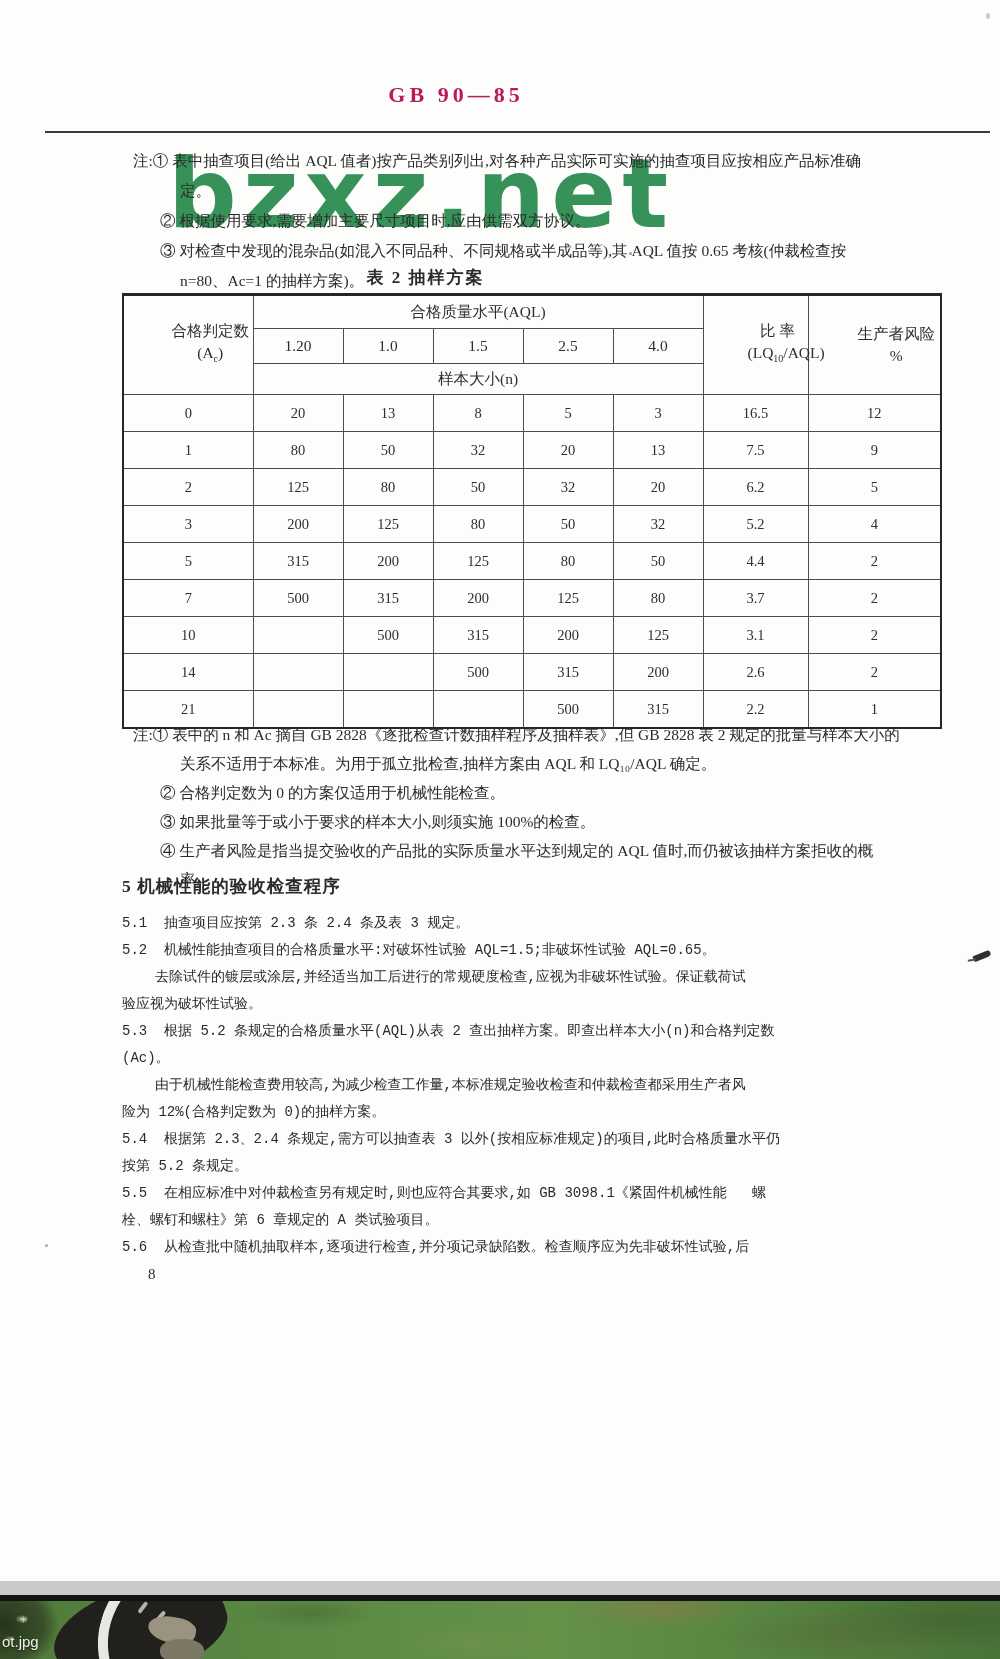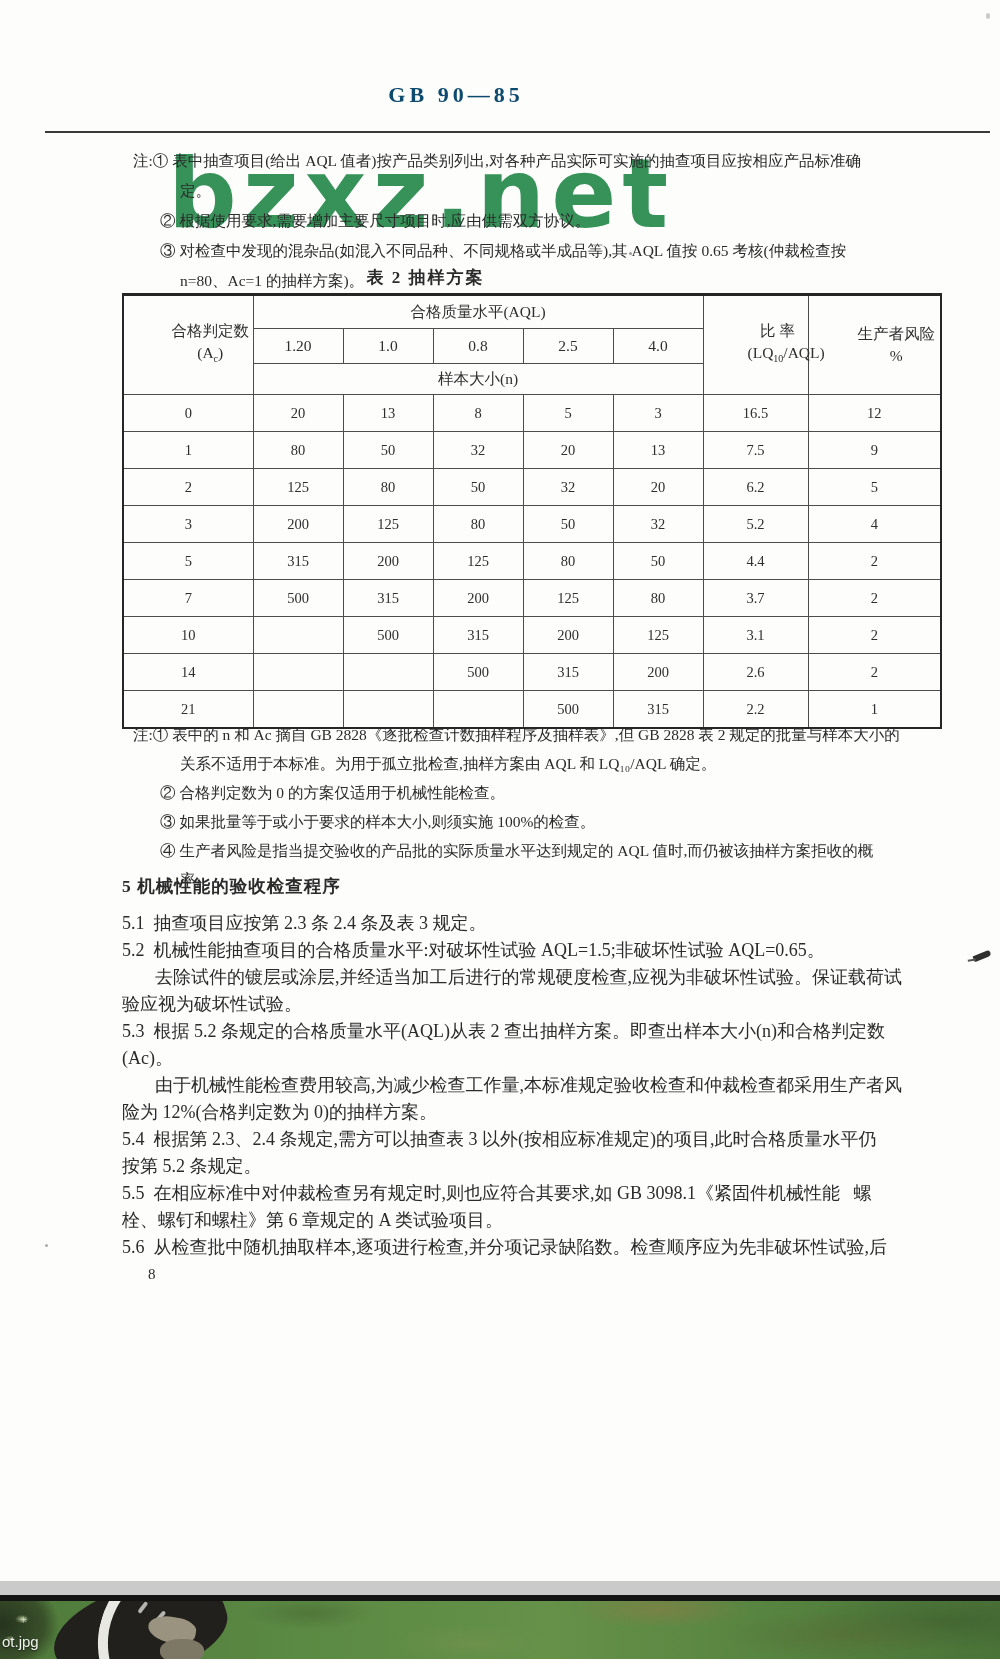--- a/index.html
+++ b/index.html
@@ -3,32 +3,32 @@
 <meta charset="utf-8">
 <style>
   html,body{margin:0;padding:0;}
   body{
     width:1000px;height:1659px;position:relative;overflow:hidden;
     background:#fdfdfc;color:#2b2b2b;
     font-family:"Liberation Serif","DejaVu Serif",serif;
   }
   
   .doc-header{position:absolute;top:82px;left:0;width:912px;text-align:center;
-    font-size:22px;font-weight:bold;letter-spacing:4px;color:#0c4a6e;}
+    font-size:22px;font-weight:bold;letter-spacing:4px;color:#be185d;}
   .header-rule{position:absolute;top:131px;left:45px;width:945px;height:2px;background:#3a3a3a;}
   
   .watermark{position:absolute;top:138px;left:168px;z-index:0;
     font-family:"DejaVu Sans","Liberation Sans",sans-serif;
     font-size:96px;font-weight:bold;letter-spacing:6px;color:#15803d;opacity:.85;}
   
   .lines{position:absolute;z-index:1;}
   .tline{white-space:pre;}
   .notes-top{top:146px;left:133px;width:820px;font-size:15.5px;line-height:30px;}
   .notes-bottom{top:720px;left:133px;width:824px;font-size:15.5px;line-height:29px;}
-  .body-text{top:910px;left:122px;width:826px;font-size:18px;line-height:27px;}
+  .body-text{top:910px;left:122px;width:826px;font-size:14px;line-height:27px;font-family:Liberation Mono, monospace;}
   .ind-a{margin-left:0;}
   .ind-b{margin-left:27px;}
   .ind-c{margin-left:47px;}
   .ind-d{margin-left:33px;}
   
   .table-title{position:absolute;top:266px;left:0;width:851px;text-align:center;
     font-size:17px;font-weight:600;letter-spacing:2px;z-index:1;}
   table.sampling{position:absolute;top:293px;left:122px;width:818px;z-index:1;
     border-collapse:collapse;table-layout:fixed;text-align:center;
     border:2px solid #262626;border-top-width:3px;}
@@ -135,21 +135,21 @@
       <th rowspan="3">
         <div class="two-line">
           <div>生产者风险</div>
           <div>%</div>
         </div>
       </th>
     </tr>
     <tr class="h2">
       <th>1.20</th>
       <th>1.0</th>
-      <th>0.8</th>
+      <th>1.5</th>
       <th>2.5</th>
       <th>4.0</th>
     </tr>
     <tr class="h3">
       <th colspan="5">样本大小(n)</th>
     </tr>
   </thead>
   <tbody>
       <tr>
         <td>0</td>

